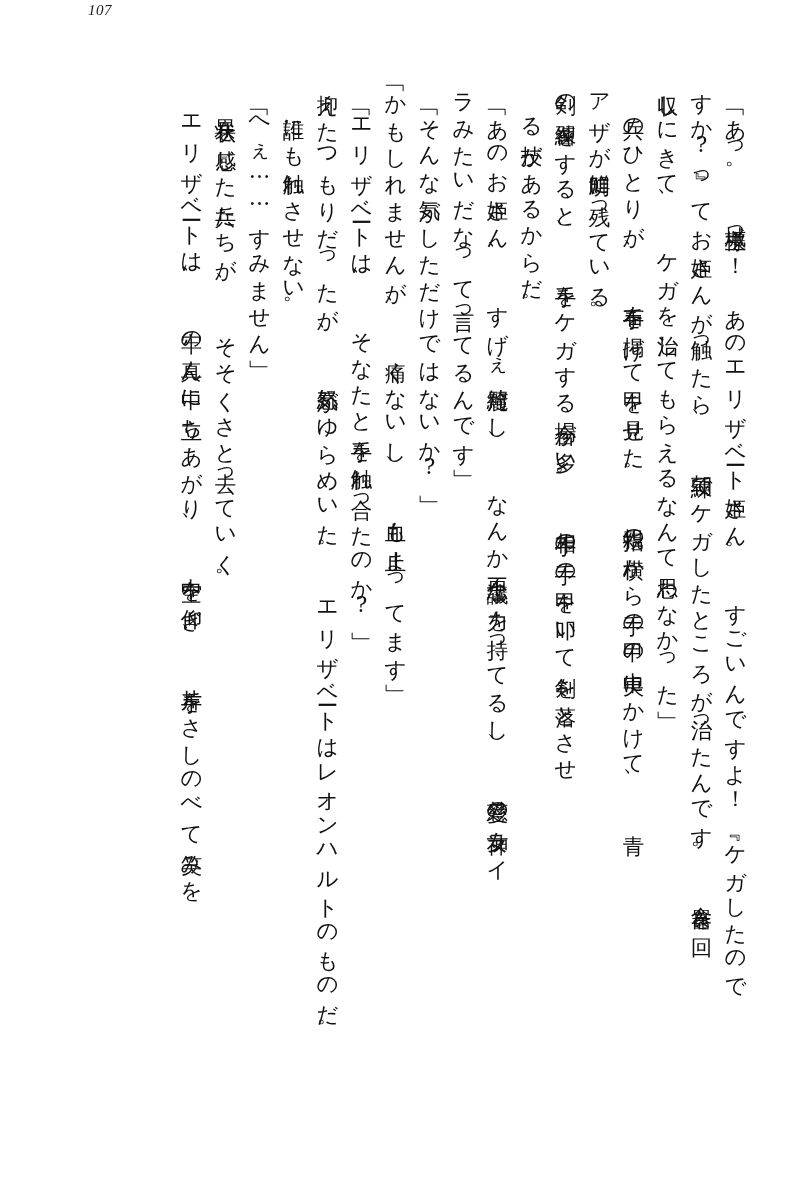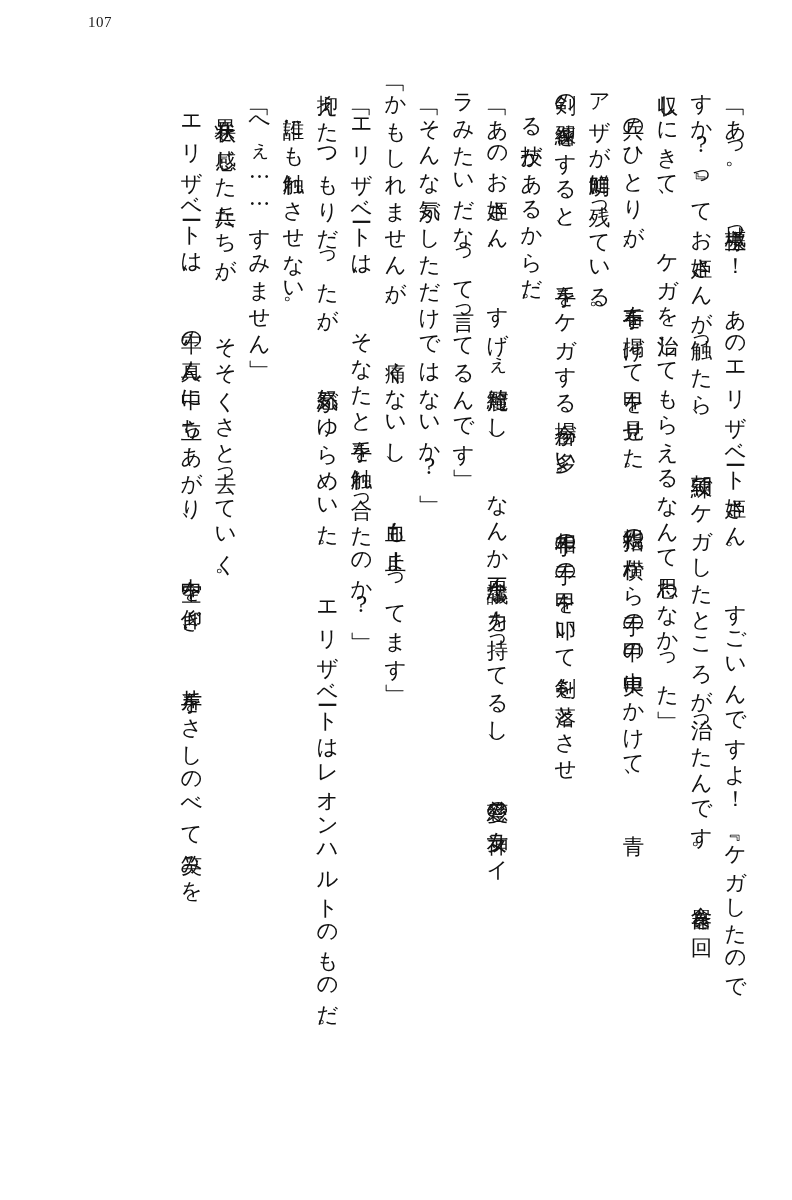--- a/index.html
+++ b/index.html
@@ -16,23 +16,24 @@
   }
   #page {
     position: relative;
     width: 792px;
     height: 1200px;
     background: #ffffff;
   }
   
   #page-number {
     position: absolute;
-    top: 14px;
+    top: 2px;
     left: 88px;
     font-size: 15px;
+    font-style: italic;
     font-family: "Liberation Serif", "DejaVu Serif", serif;
     letter-spacing: 0.5px;
     color: #1a1a1a;
   }
   
   #text-block {
     position: absolute;
     top: 78px;
     right: 46px;
     left: 70px;

